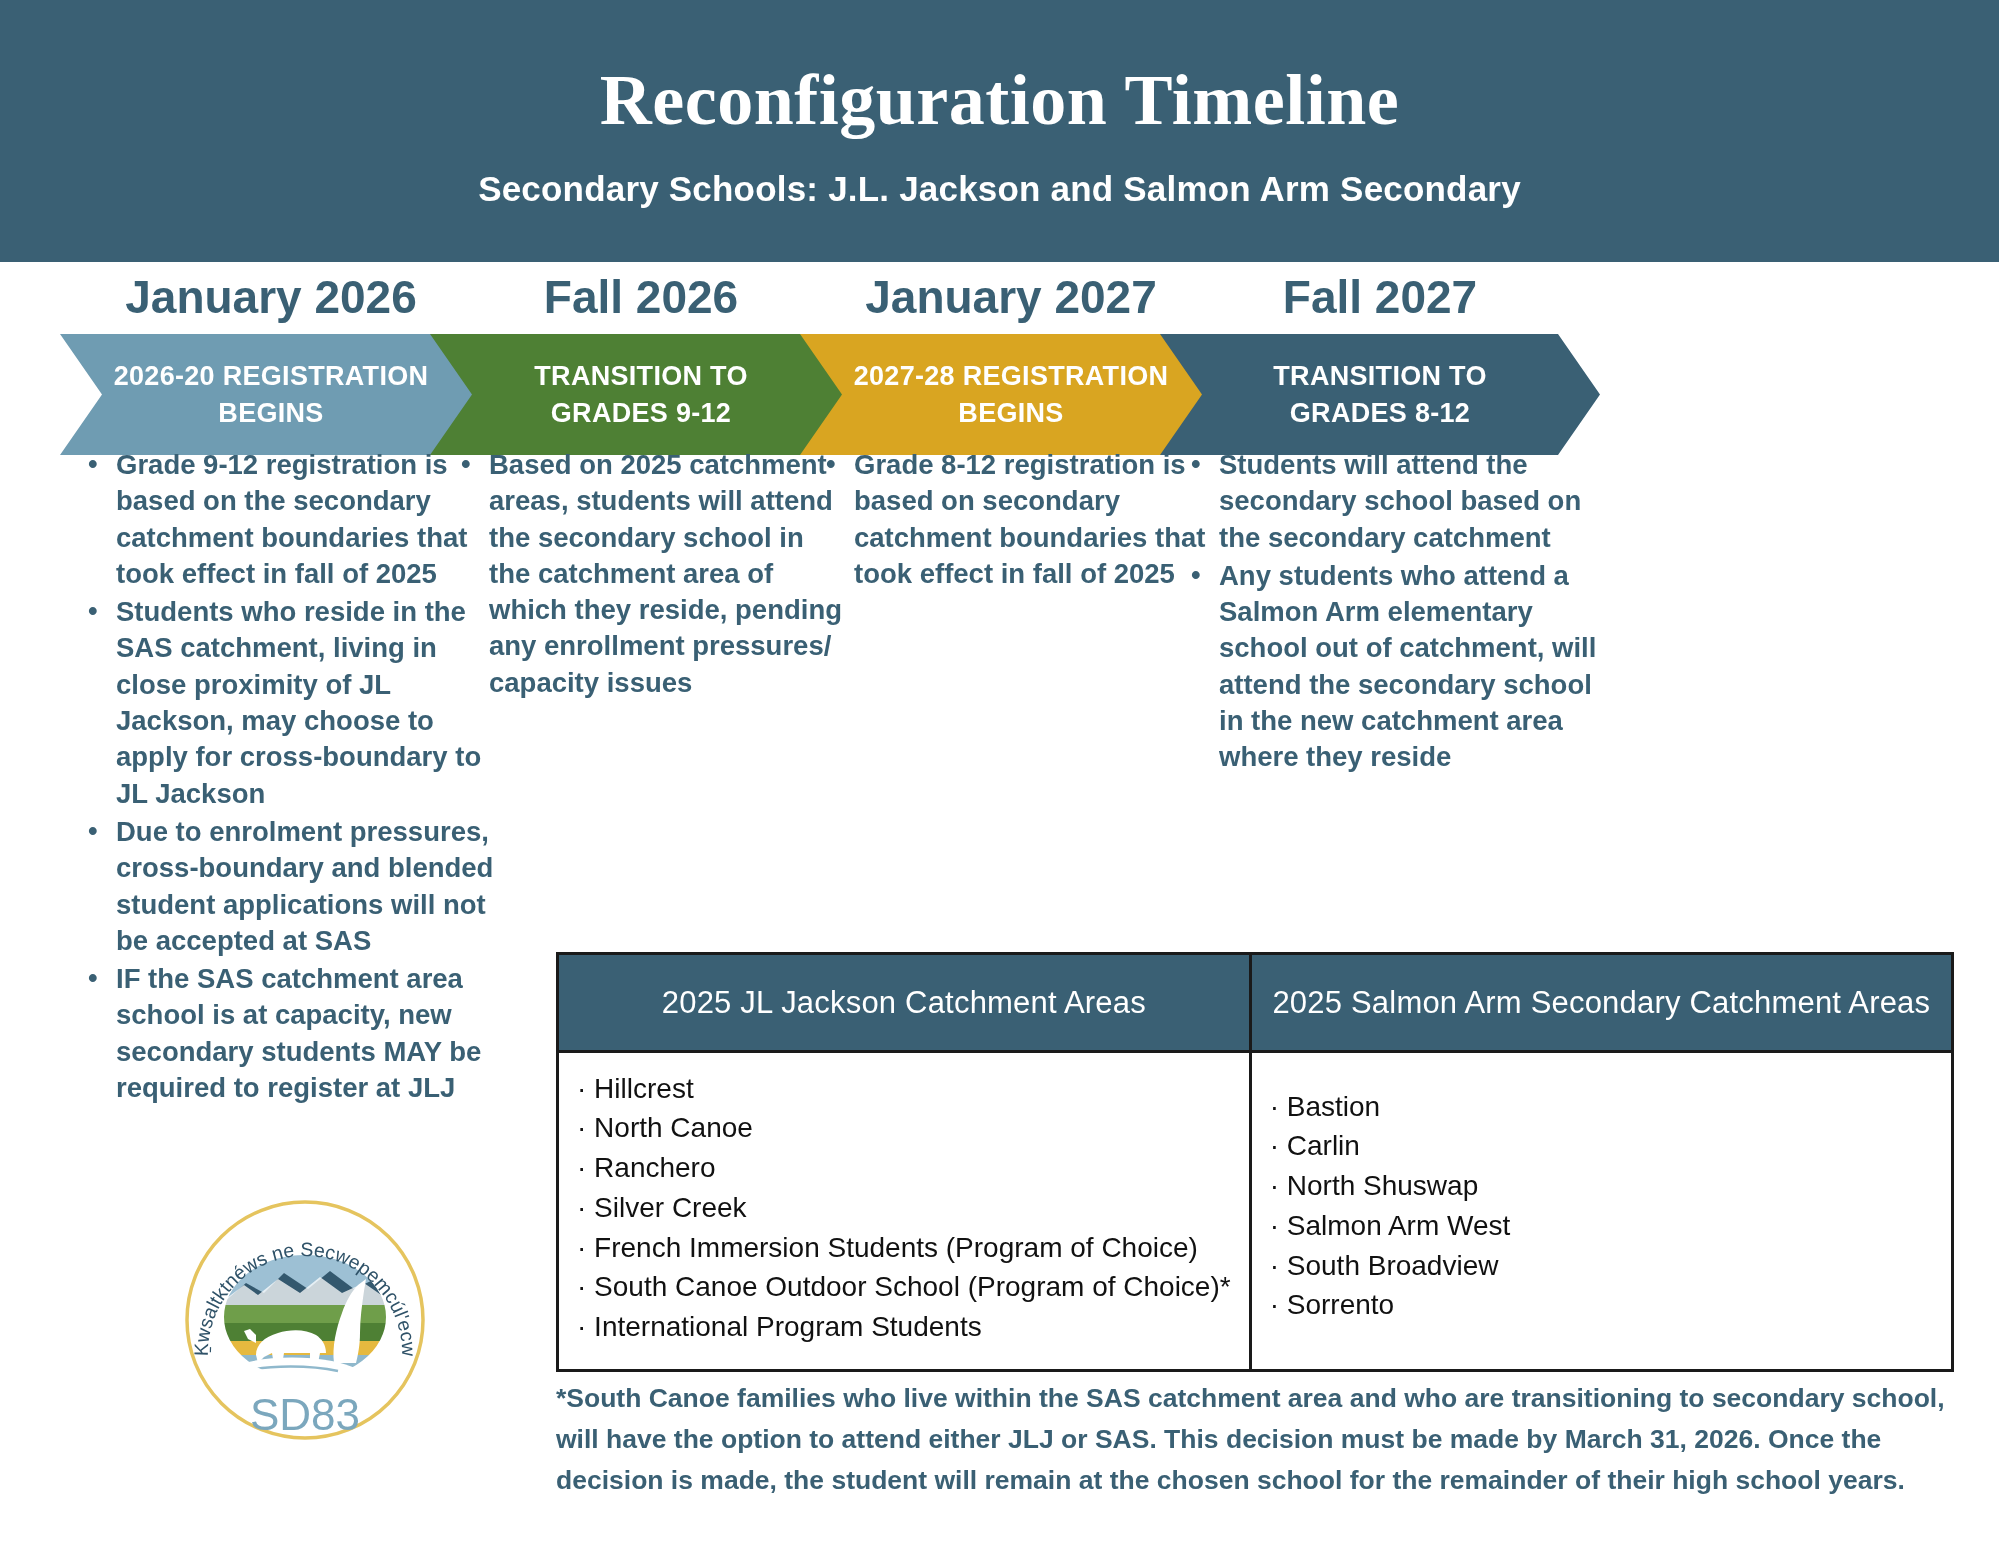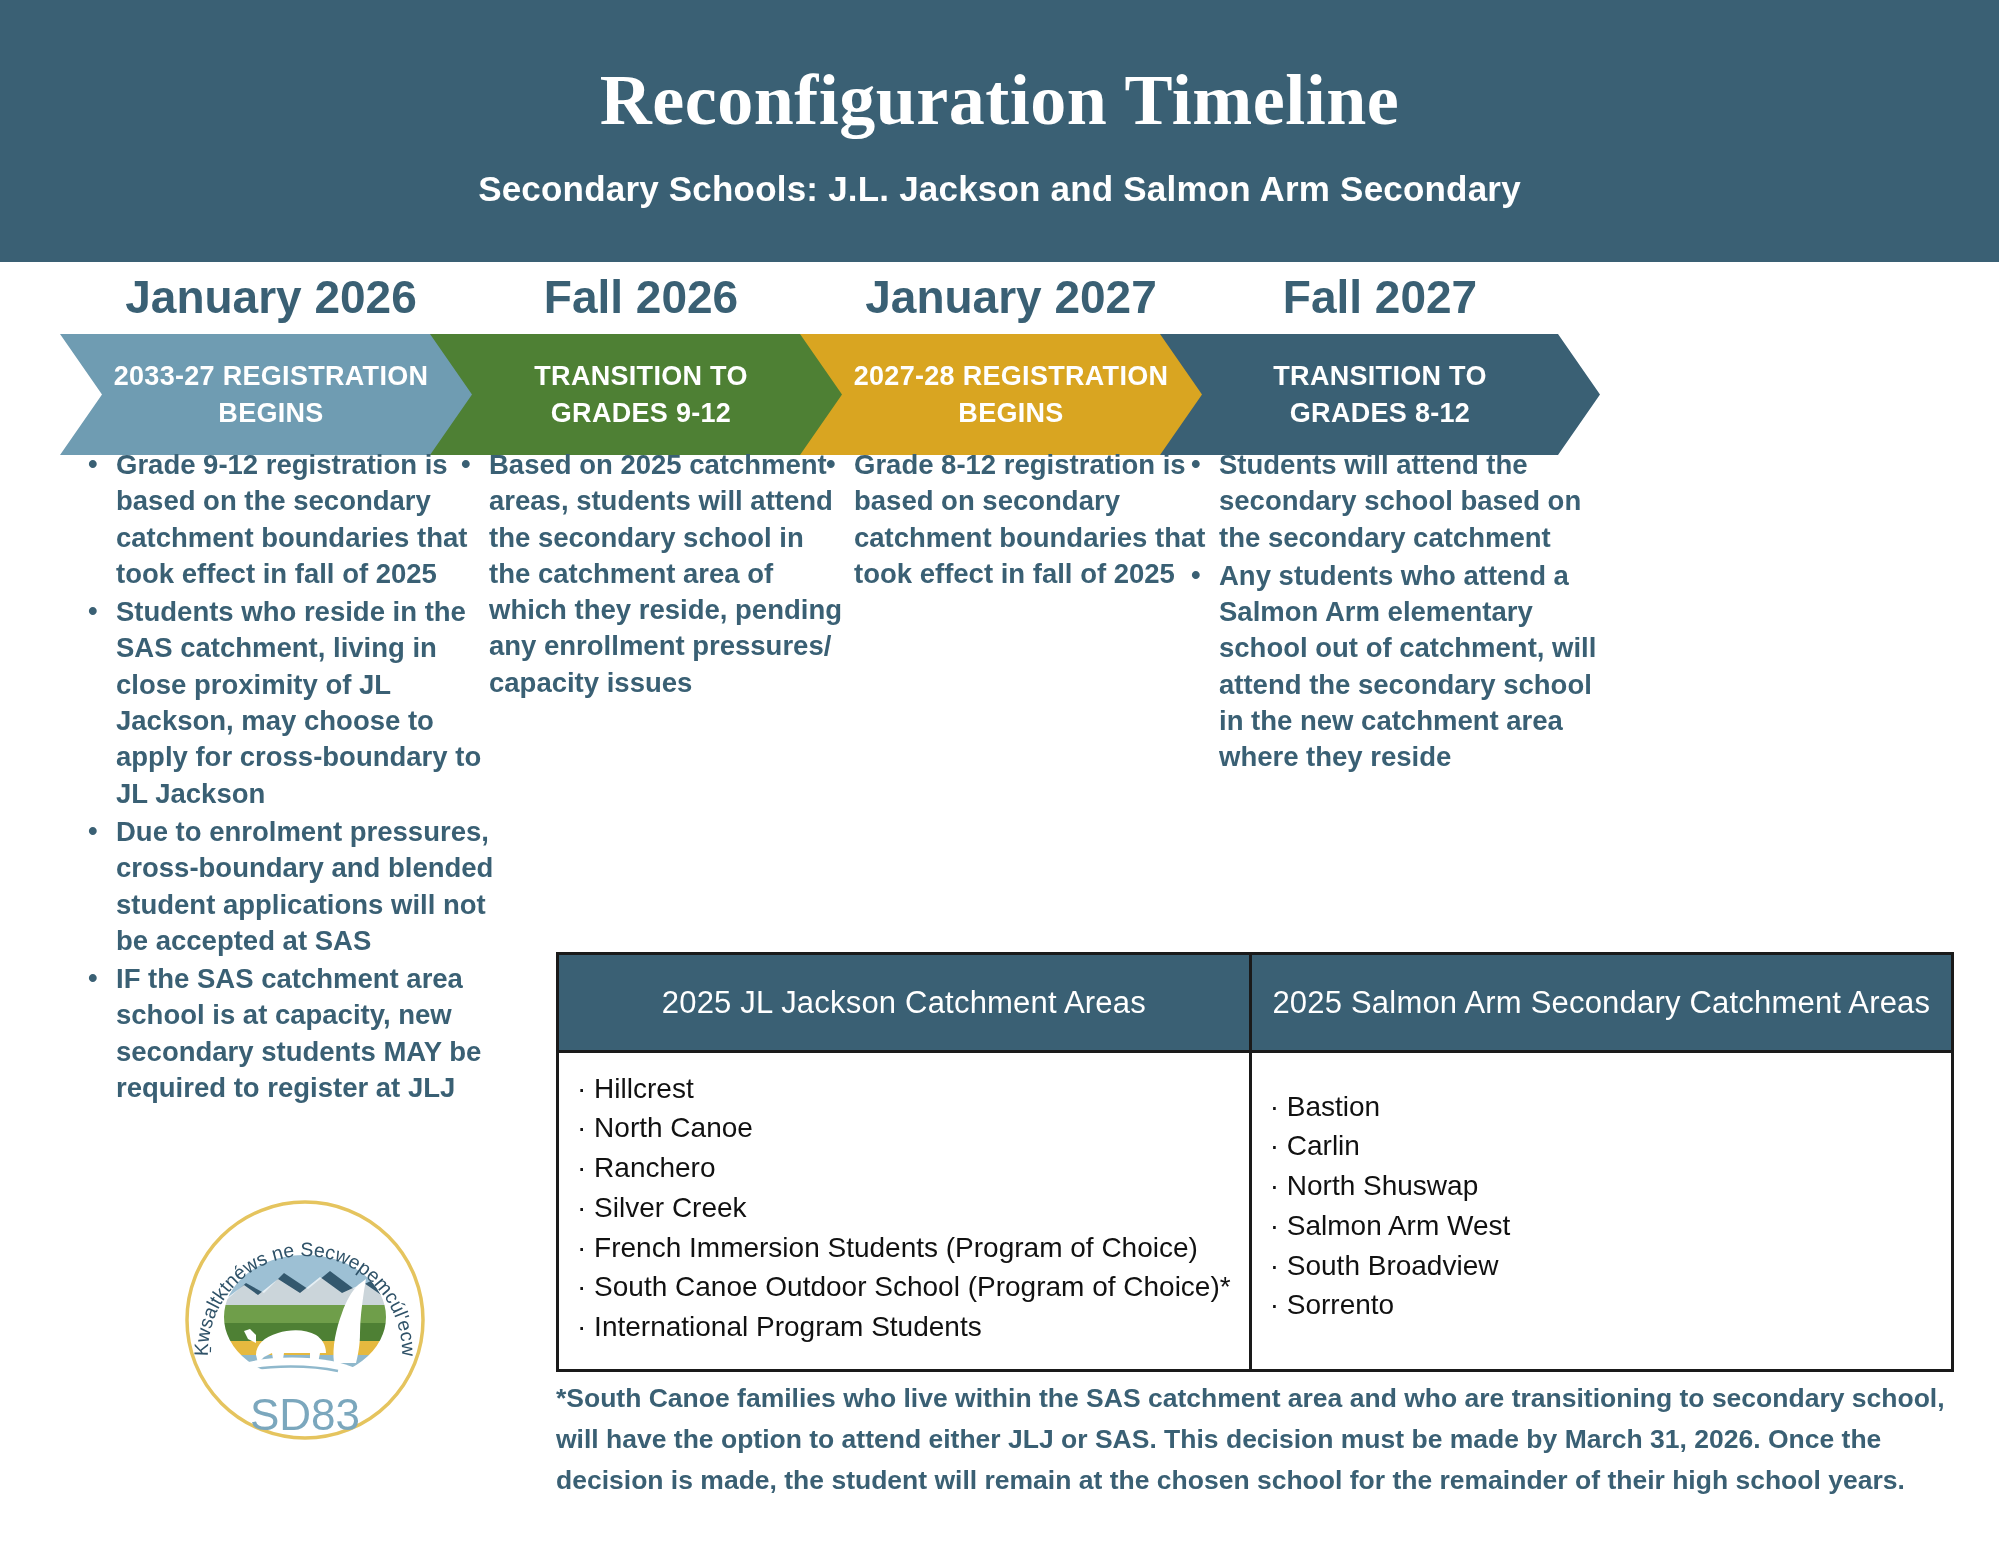--- a/index.html
+++ b/index.html
@@ -189,21 +189,21 @@
   <div class="header" style="background: rgb(58, 96, 116);">
     <div class="header-title">Reconfiguration Timeline</div>
     <div class="header-sub">Secondary Schools: J.L. Jackson and Salmon Arm Secondary</div>
   </div>
 
   <div class="timeline">
 
     <div class="tl-col" id="col0">
       <div class="tl-label">January 2026</div>
       <div class="chev" style="background: rgb(111, 156, 178);">
-        <div class="chev-text">2033-27 REGISTRATION
+        <div class="chev-text">2026-20 REGISTRATION
 BEGINS</div>
       </div>
     </div>
 
     <div class="tl-col" id="col1">
       <div class="tl-label">Fall 2026</div>
       <div class="chev" style="background: rgb(78, 128, 52);">
         <div class="chev-text">TRANSITION TO
 GRADES 9-12</div>
       </div>

